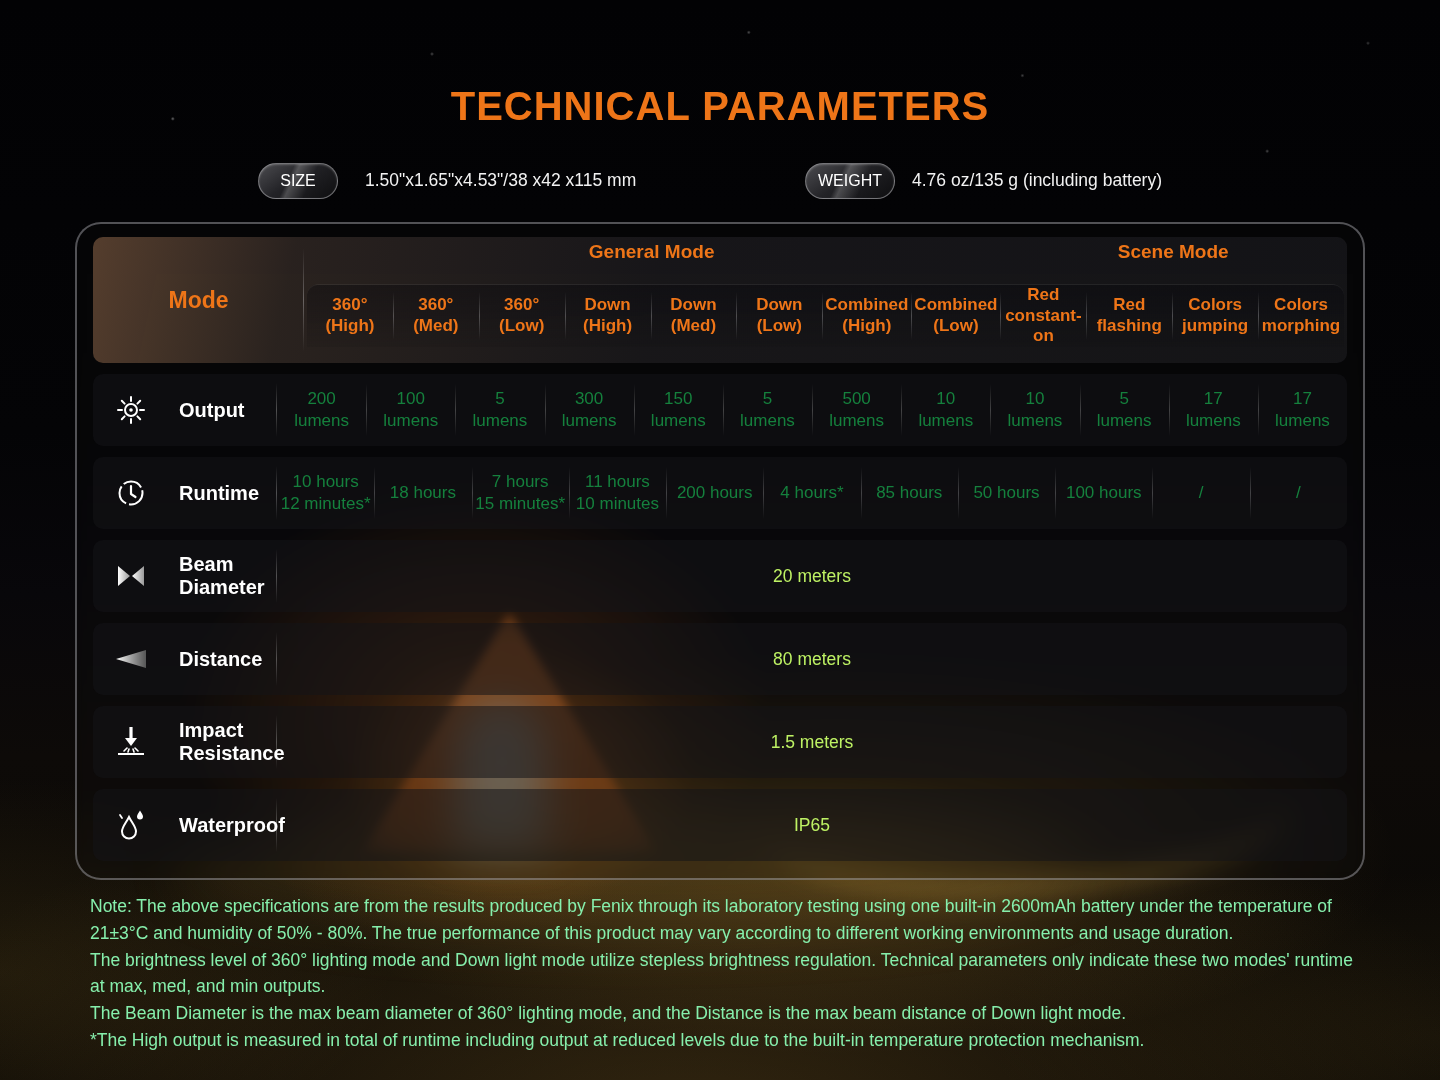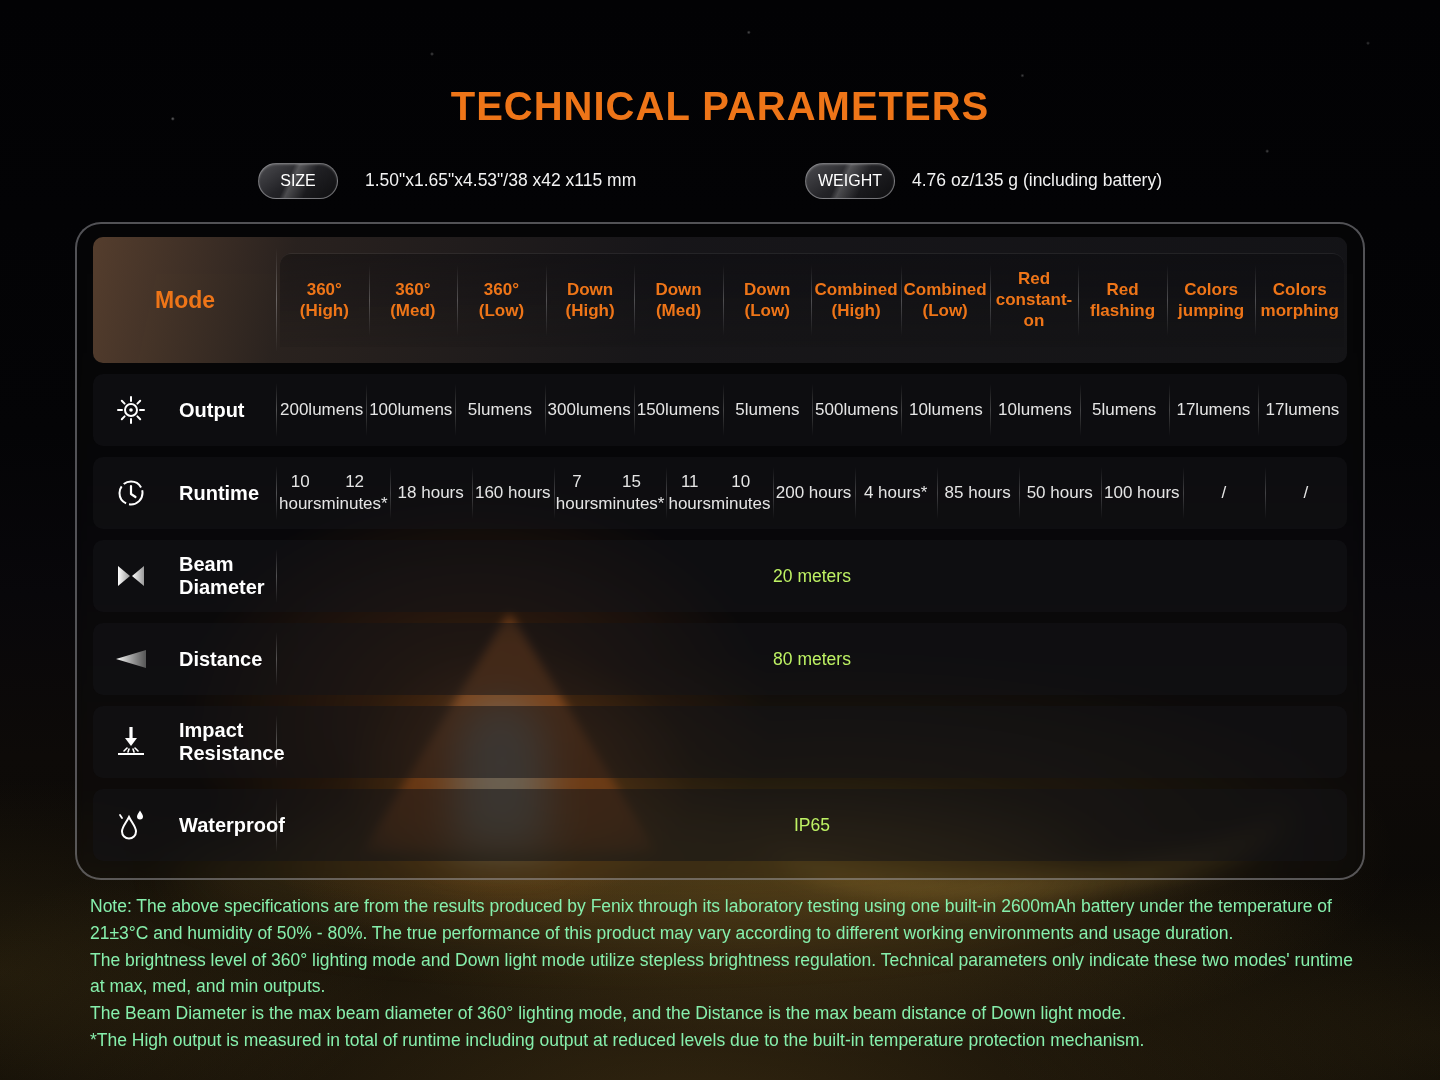--- a/index.html
+++ b/index.html
@@ -48,21 +48,21 @@
   .size-text { left:365px; }
   .weight-text { left:912px; }
 
   
   .panel { position:absolute; left:75px; top:222px; width:1290px; height:658px;
     border:2px solid rgba(178,178,184,.45); border-radius:26px;
     background:rgba(12,12,15,.22); padding:13px 16px; backdrop-filter:blur(5px); }
 
   .header { height:126px; border-radius:10px; display:flex; overflow:hidden;
     background:linear-gradient(102deg, rgba(116,84,60,.72) 0%, rgba(64,52,46,.62) 16%, rgba(36,34,38,.60) 45%, rgba(30,30,34,.60) 100%); }
-  .mode-cell { width:184px; display:flex; align-items:center; justify-content:center;
+  .mode-cell { width:211px; display:flex; align-items:center; justify-content:center;
     color:#ee7518; font-size:23px; font-weight:bold; position:relative; flex-shrink:0; }
   .mode-cell::after { content:""; position:absolute; right:0; top:9%; bottom:9%; width:1px;
     background:linear-gradient(to bottom, transparent, rgba(255,255,255,.30), transparent); }
   .header-right { flex:1; display:flex; flex-direction:column; }
   .group-row { height:48px; display:flex; color:#ee7518; font-weight:bold; font-size:19px; }
   .group { display:flex; align-items:center; justify-content:center; }
   .g8 { flex:8; } .g4 { flex:4; }
   .sub-row { flex:1; display:flex; margin:16px 3px; border-radius:12px 12px 0 0;
     background:linear-gradient(to bottom, rgba(8,8,10,.35), rgba(8,8,10,.08));
     border-top:1px solid rgba(255,255,255,.07); }
@@ -72,22 +72,22 @@
   .hcell + .hcell::before { content:""; position:absolute; left:0; top:12%; bottom:12%; width:1px;
     background:linear-gradient(to bottom, transparent, rgba(255,255,255,.25), transparent); }
 
   .row { display:flex; background:rgba(20,20,24,.55); border-radius:10px; margin-top:11px; height:72px; }
   .row-label { width:184px; display:flex; align-items:center; padding-left:20px; gap:30px;
     position:relative; flex-shrink:0; }
   .row-label::after { content:""; position:absolute; right:0; top:13%; bottom:13%; width:1px;
     background:linear-gradient(to bottom, transparent, rgba(255,255,255,.28), transparent); }
   .ic { width:36px; display:flex; justify-content:center; flex-shrink:0; }
   .lbl { color:#fff; font-weight:bold; font-size:20px; line-height:1.15; max-width:118px; }
-  .vcell { flex:1; display:flex; flex-direction:row; justify-content:center; align-items:center;
-    text-align:center; color:#e5e5e5; font-size:17px; line-height:1.3; position:relative; padding:0 2px; }
+  .vcell { flex:1; display:flex; flex-direction:column; justify-content:center; align-items:center;
+    text-align:center; color:#15803d; font-size:17px; line-height:1.3; position:relative; padding:0 2px; }
   .vcell + .vcell::before { content:""; position:absolute; left:0; top:14%; bottom:14%; width:1px;
     background:linear-gradient(to bottom, transparent, rgba(255,255,255,.22), transparent); }
   .row-value { flex:1; display:flex; align-items:center; justify-content:center;
     color:#bef264; font-size:17.5px; }
 
   
   .notes { position:absolute; left:90px; top:893px; width:1270px;
     color:#86efac; font-size:17.5px; line-height:1.53; }
   .notes p { margin:0; }
 </style>
@@ -113,20 +113,24 @@
   <div class="pill pill-weight">
     <span>WEIGHT</span>
   </div>
   <div class="spec-text weight-text">4.76 oz/135 g (including battery)</div>
 
   <div class="panel">
 
     <div class="header">
       <div class="mode-cell">Mode</div>
       <div class="header-right">
+        <div class="group-row">
+          <div class="group g8">General Mode</div>
+          <div class="group g4">Scene Mode</div>
+        </div>
         <div class="sub-row">
           <div class="hcell">
               <div>360°</div>
               <div>(High)</div>
             </div>
           <div class="hcell">
               <div>360°</div>
               <div>(Med)</div>
             </div>
           <div class="hcell">
@@ -255,24 +259,20 @@
       </div>
       <div class="vcell">
           <div>10 hours</div>
           <div>12 minutes*</div>
         </div>
       <div class="vcell">
           <div>18 hours</div>
           <div></div>
         </div>
       <div class="vcell">
-          <div>160 hours</div>
-          <div></div>
-        </div>
-      <div class="vcell">
           <div>7 hours</div>
           <div>15 minutes*</div>
         </div>
       <div class="vcell">
           <div>11 hours</div>
           <div>10 minutes</div>
         </div>
       <div class="vcell">
           <div>200 hours</div>
           <div></div>
@@ -350,20 +350,21 @@
               <line x1="8" y1="26" x2="11" y2="23"></line>
                 <line x1="22" y1="26" x2="19" y2="23"></line>
               <line x1="12" y1="27" x2="13" y2="24"></line>
                 <line x1="18" y1="27" x2="17" y2="24"></line>
             </g>
             <line x1="2" y1="29" x2="28" y2="29" stroke="#fff" stroke-width="2"></line>
           </svg>
         </span>
         <span class="lbl">Impact Resistance</span>
       </div>
+      <div class="row-value">1.5 meters</div>
     </div>
 
     <div class="row">
       <div class="row-label">
         <span class="ic">
           <svg width="30" height="32" viewBox="0 0 30 32">
             <path d="M13 8 C10 14 6 18 6 22.5 a7 7 0 0 0 14 0 C20 18 16 14 13 8 Z" fill="none" stroke="#fff" stroke-width="2"></path>
             <path d="M24 1.5 c-1.4 2.6 -3 4.2 -3 6 a3 3 0 0 0 6 0 c0 -1.8 -1.6 -3.4 -3 -6 Z" fill="#fff"></path>
             <line x1="4" y1="6" x2="6" y2="9" stroke="#fff" stroke-width="1.8" stroke-linecap="round"></line>
           </svg>

